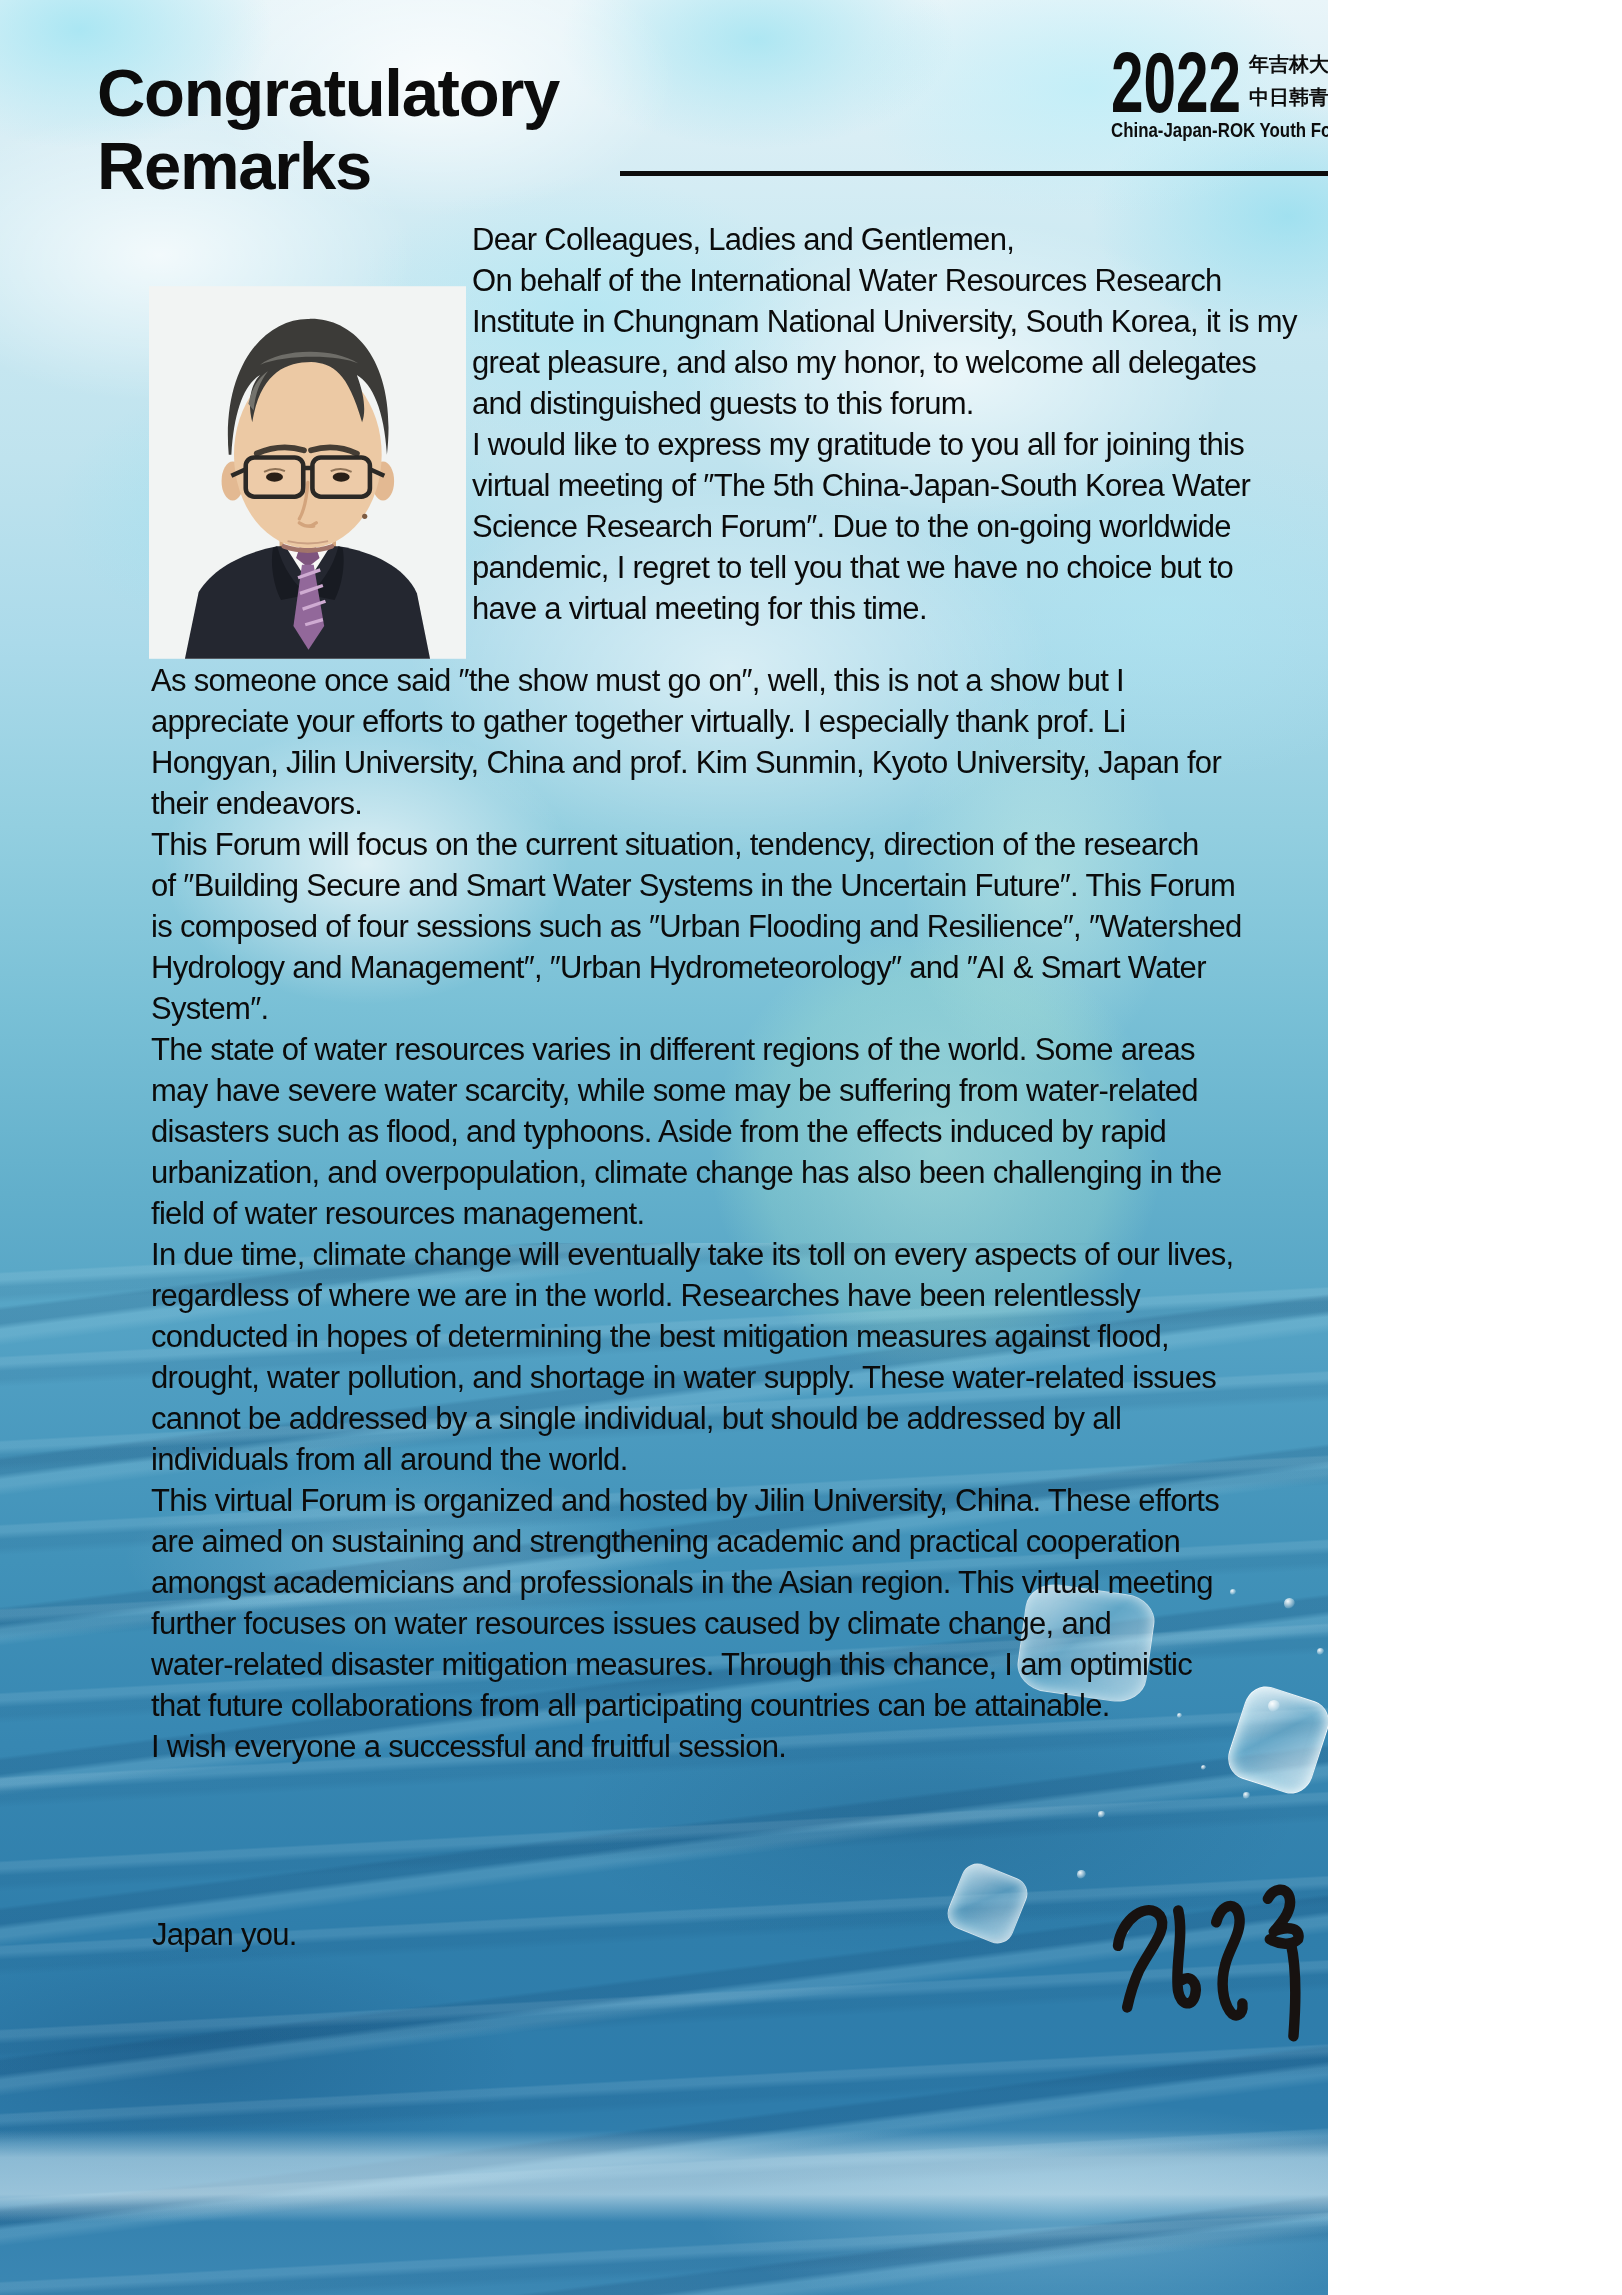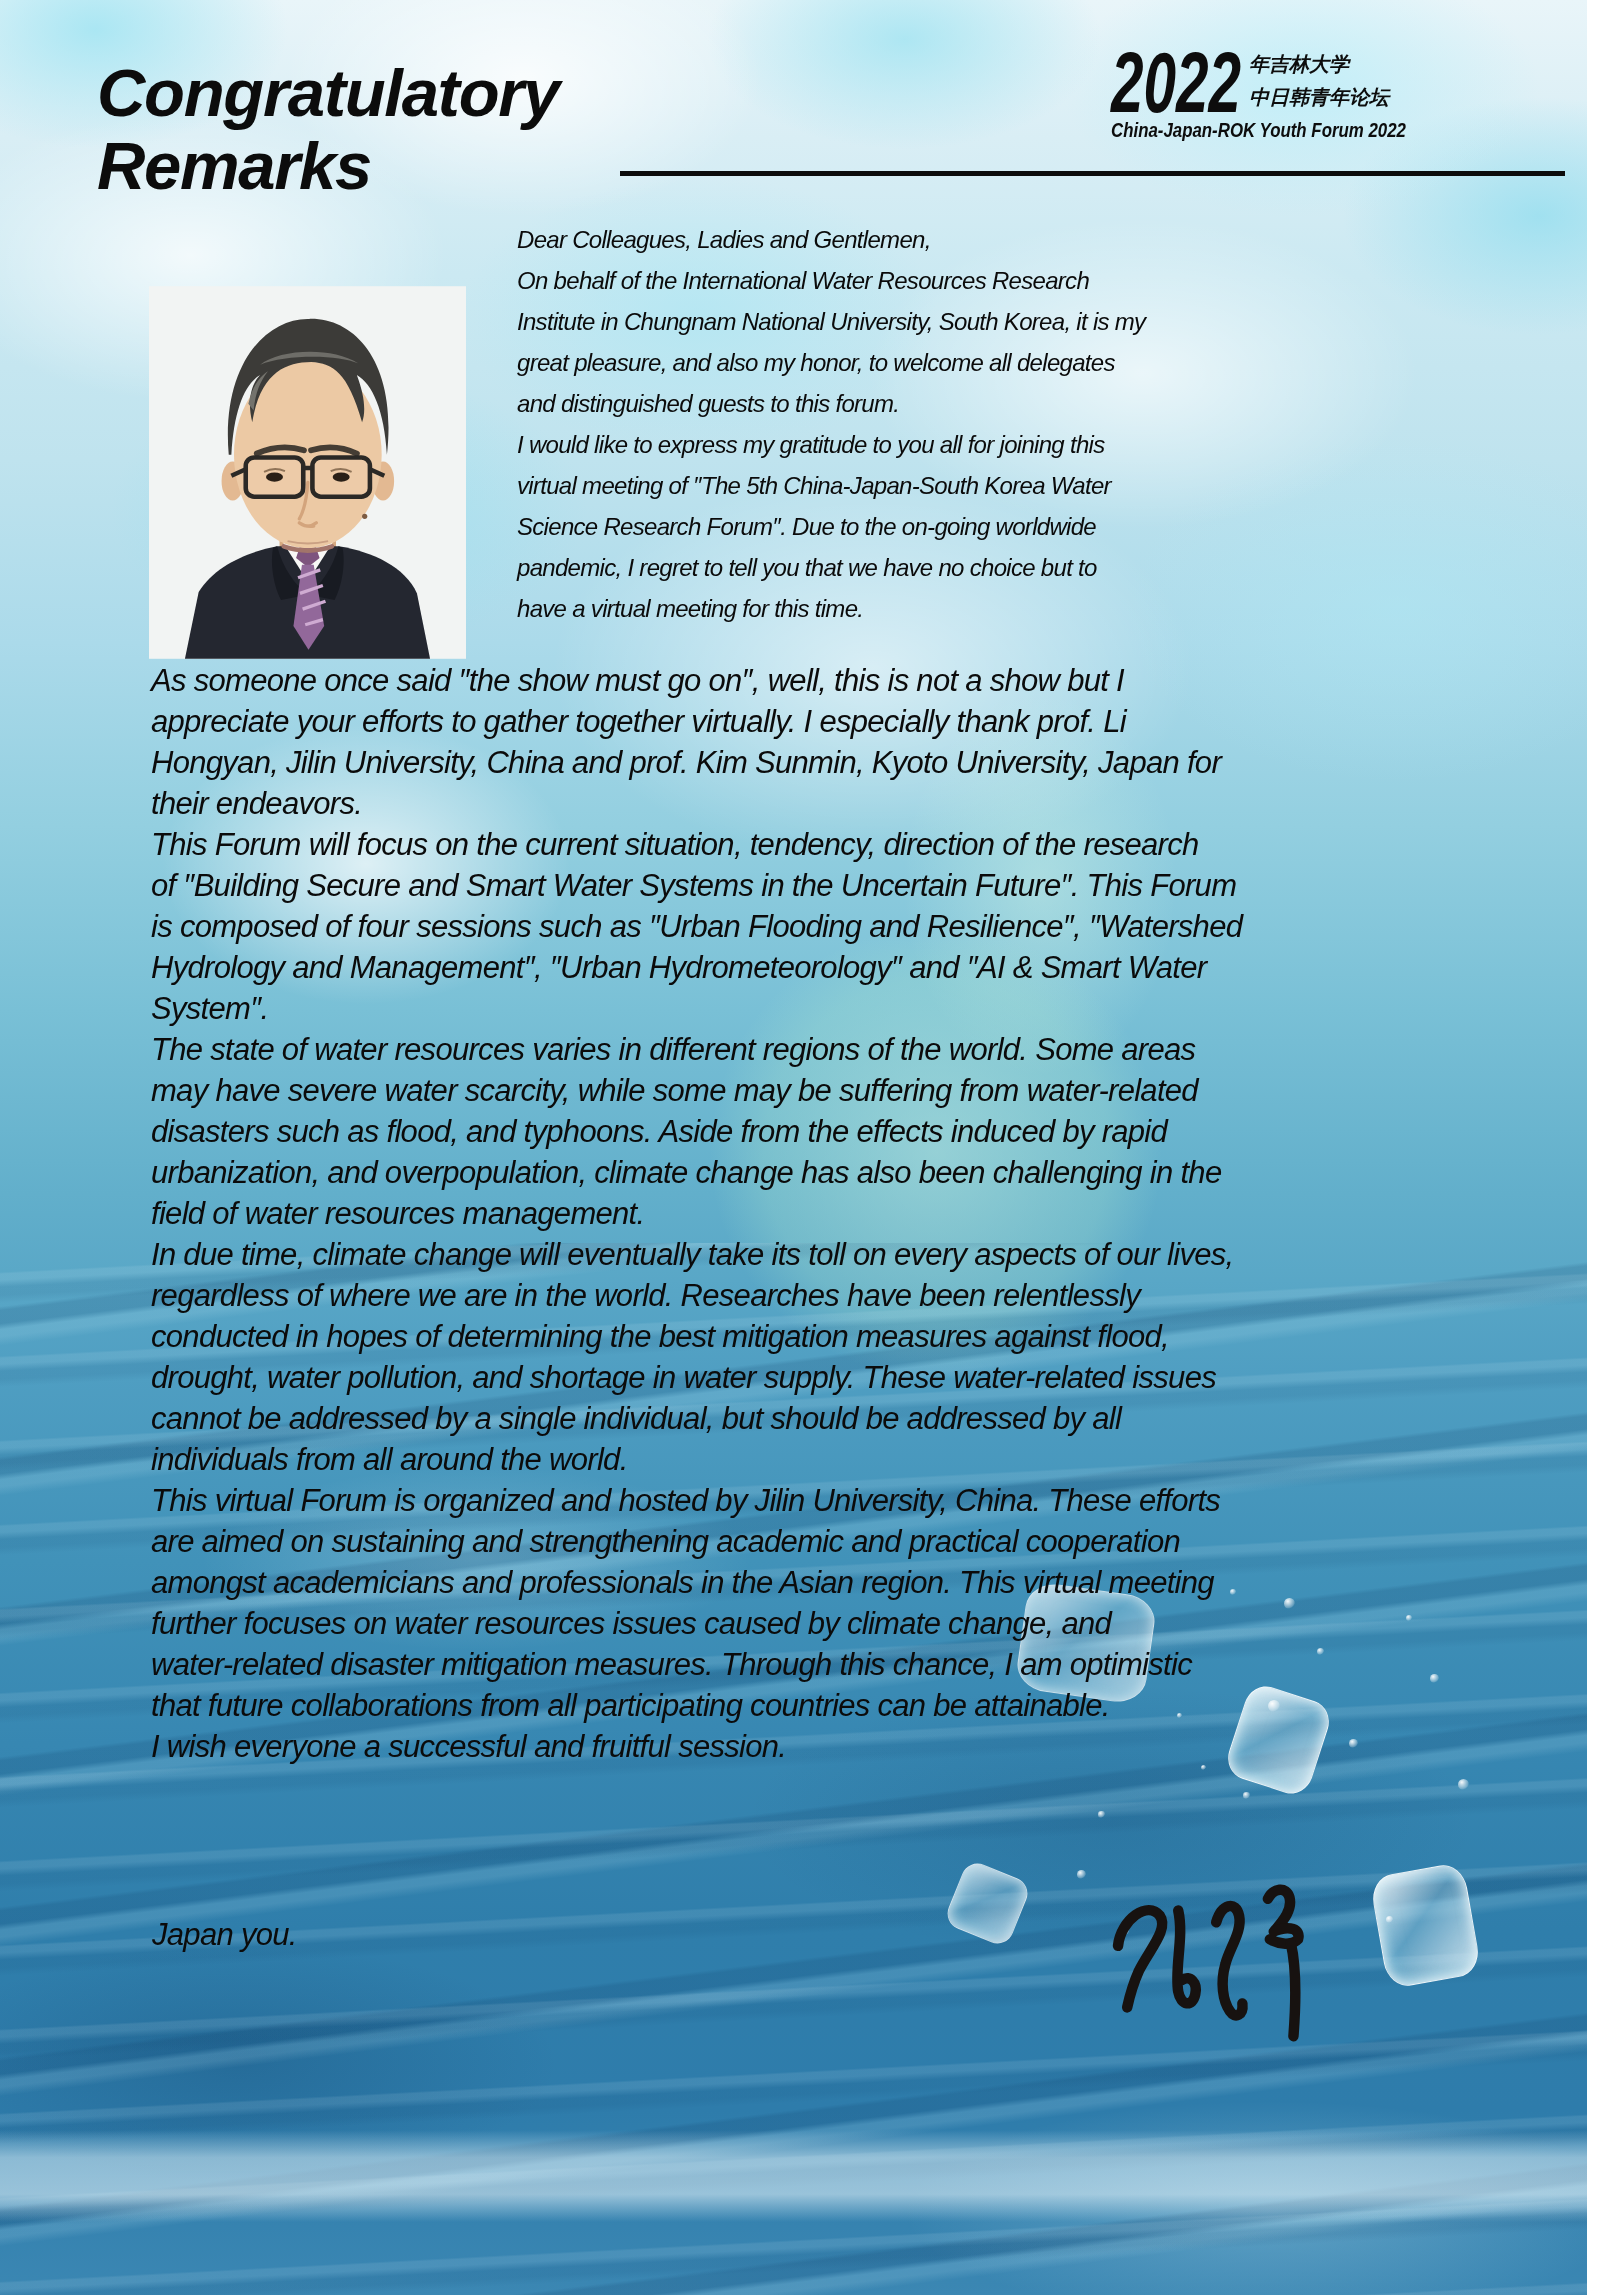--- a/index.html
+++ b/index.html
@@ -1,22 +1,22 @@
 <!DOCTYPE html>
 <html style="font-size:10.5px"><head>
 <meta charset="utf-8">
 <style>
   html,body{margin:0;padding:0;}
   body{width:1623px;height:2295px;font-family:"Liberation Sans",sans-serif;}
-  .page{position:relative;width:1587px;height:2295px;overflow:hidden;
+  .page{position:relative;width:1328px;height:2295px;overflow:hidden;
     background:linear-gradient(180deg,
       #e9f5f9 0%, #d9eef5 6%, #cbe9f2 12%, #bfe3ee 20%,
       #abdaea 28%, #93cfe0 36%, #79c0d6 44%, #62afcb 52%,
       #4f9ec2 60%, #4192b9 68%, #3787b2 76%, #2f7eab 84%,
-      #2e7cab 92%, #3b87b3 100%);font-style:italic;}
+      #2e7cab 92%, #3b87b3 100%);}
   .layer{position:absolute;left:0;top:0;width:100%;height:100%;}
   
   .clouds{height:982px;
     background:
       radial-gradient(ellipse 275px 170px at 6% 3%, rgba(160,228,242,.85), transparent 70%),
       radial-gradient(ellipse 340px 196px at 33% 8%, rgba(255,255,255,.8), transparent 70%),
       radial-gradient(ellipse 281px 157px at 57% 4%, rgba(150,225,240,.7), transparent 70%),
       radial-gradient(ellipse 340px 183px at 82% 9%, rgba(190,238,248,.85), transparent 70%),
       radial-gradient(ellipse 281px 170px at 97% 22%, rgba(140,220,238,.7), transparent 70%),
       radial-gradient(ellipse 366px 209px at 12% 26%, rgba(255,255,255,.75), transparent 70%),
@@ -46,21 +46,21 @@
   
   .doc-title{position:absolute;left:97px;top:56px;font-size:67px;line-height:73px;
     font-weight:bold;color:#0c0c0c;letter-spacing:-1.3px;white-space:pre;}
   .logo-year{position:absolute;left:1111px;top:39px;font-size:86px;line-height:86px;
     font-weight:bold;color:#0d0d0d;transform:scaleX(.68);transform-origin:left top;white-space:pre;}
   .logo-cjk{position:absolute;left:1249px;top:48px;font-size:20px;line-height:33px;
     font-weight:bold;color:#0d0d0d;white-space:pre;}
   .logo-sub{position:absolute;left:1111px;top:119px;font-size:19.6px;line-height:22px;
     font-weight:bold;color:#0d0d0d;transform:scaleX(.86);transform-origin:left top;white-space:pre;}
   .rule{position:absolute;left:620px;top:171px;width:945px;height:4.6px;background:#0c0c0c;}
-  .intro{position:absolute;left:517px;top:219px;font-size:24px;line-height:41px;
+  .intro{position:absolute;left:472px;top:219px;font-size:31px;line-height:41px;
     color:#0b0b0b;letter-spacing:-0.7px;white-space:pre;}
   .bodytext{position:absolute;left:151px;top:660px;font-size:31px;line-height:41px;
     color:#0b0b0b;letter-spacing:-0.7px;white-space:pre;}
   .thanks{position:absolute;left:152px;top:1917px;font-size:31px;color:#0b0b0b;letter-spacing:-0.7px;}
   .closing{position:absolute;right:167px;top:2040px;font-size:31px;line-height:41px;
     color:#0b0b0b;letter-spacing:-0.7px;text-align:right;white-space:pre;}
   .photo{position:absolute;left:149px;top:286px;width:317px;height:373px;}
   .signature{position:absolute;left:1101px;top:1862px;width:216px;height:190px;}
   
   .ice{position:absolute;border-radius:24%;

